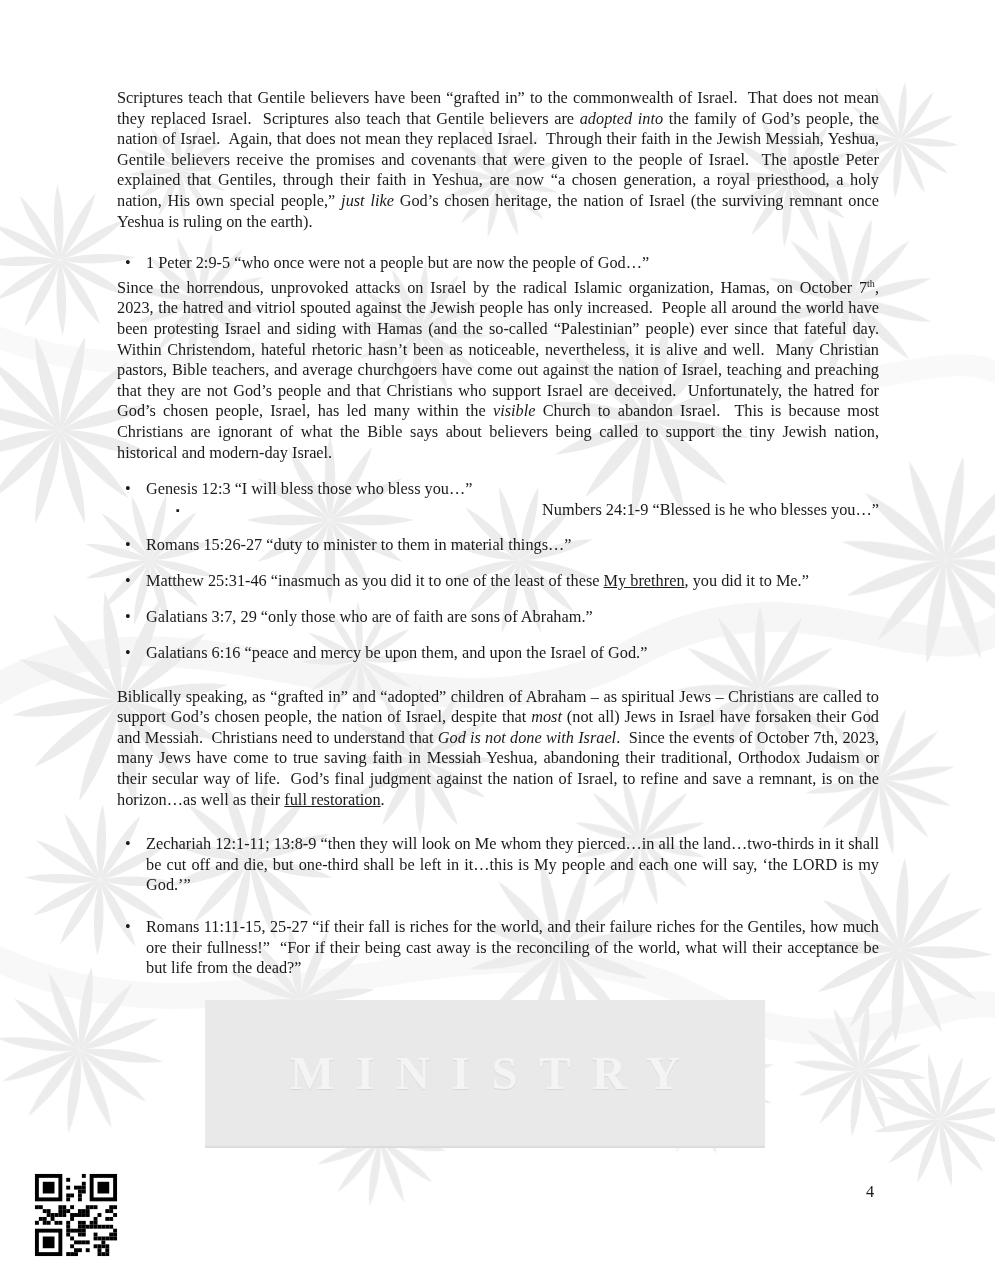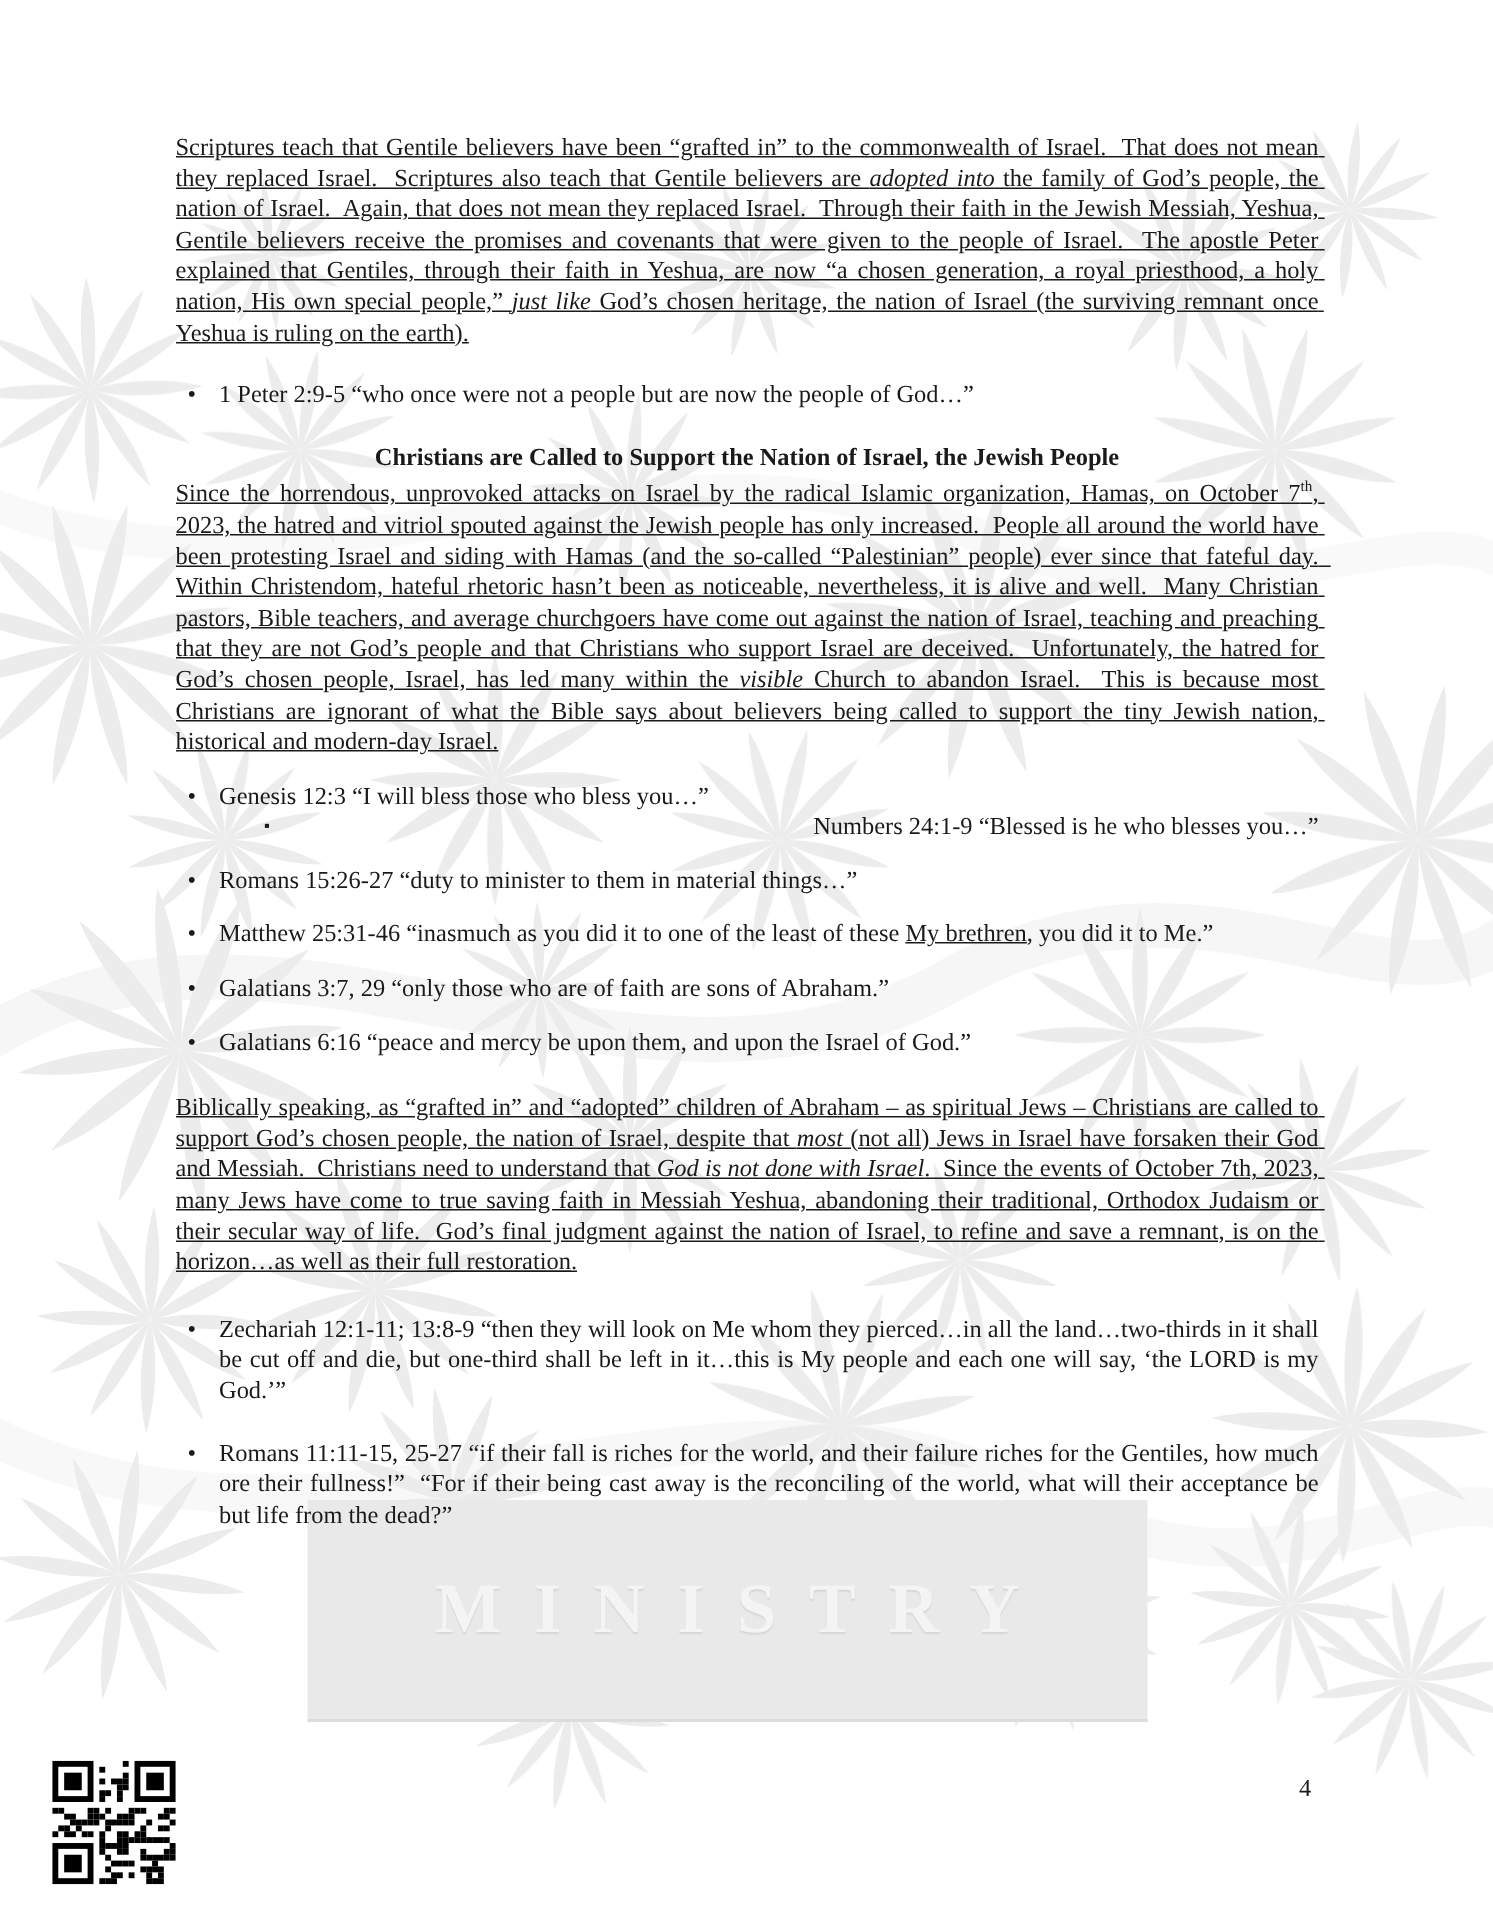--- a/index.html
+++ b/index.html
@@ -27,21 +27,20 @@
   }
   
   .content{
     position:absolute;left:117px;top:88px;width:762px;z-index:2;
     font-size:16.3px;line-height:20.6px;
   }
   .para{
     text-align:justify;
     white-space:pre-wrap;
     margin:0;
-    text-decoration:underline;
   }
   .heading{
     text-align:center;font-weight:bold;margin:21px 0 0 0;
   }
   .bullet{display:flex;margin:0;}
   .bullet .marker{flex:none;width:21px;margin-left:8px;}
   .bullet .btext{flex:1;text-align:justify;white-space:pre-wrap;}
   .subbullet{display:flex;margin:0;}
   .subbullet .marker{flex:none;width:29px;margin-left:59px;font-size:11px;line-height:20.6px;}
   .subbullet .btext{flex:1;text-align:right;white-space:pre-wrap;}
@@ -121,21 +120,20 @@
 
   <div class="content">
 
     <p class="para"><span>Scriptures teach that Gentile believers have been “grafted in” to the commonwealth of Israel.  That does not mean they replaced Israel.  Scriptures also teach that Gentile believers are </span><span class="seg-i">adopted into</span><span> the family of God’s people, the nation of Israel.  Again, that does not mean they replaced Israel.  Through their faith in the Jewish Messiah, Yeshua, Gentile believers receive the promises and covenants that were given to the people of Israel.  The apostle Peter explained that Gentiles, through their faith in Yeshua, are now “a chosen generation, a royal priesthood, a holy nation, His own special people,” </span><span class="seg-i">just like</span><span> God’s chosen heritage, the nation of Israel (the surviving remnant once Yeshua is ruling on the earth).</span></p>
 
     <div class="bullet mt21">
       <span class="marker">•</span>
       <span class="btext"><span>1 Peter 2:9-5 “who once were not a people but are now the people of God…”</span></span>
     </div>
 
-    <p class="heading">Christians are Called to Support the Nation of Israel, the Jewish People</p>
 
     <p class="para mt20"><span>Since the horrendous, unprovoked attacks on Israel by the radical Islamic organization, Hamas, on October 7</span><span class="seg-sup">th</span><span>, 2023, the hatred and vitriol spouted against the Jewish people has only increased.  People all around the world have been protesting Israel and siding with Hamas (and the so-called “Palestinian” people) ever since that fateful day.  Within Christendom, hateful rhetoric hasn’t been as noticeable, nevertheless, it is alive and well.  Many Christian pastors, Bible teachers, and average churchgoers have come out against the nation of Israel, teaching and preaching that they are not God’s people and that Christians who support Israel are deceived.  Unfortunately, the hatred for God’s chosen people, Israel, has led many within the </span><span class="seg-i">visible</span><span> Church to abandon Israel.  This is because most Christians are ignorant of what the Bible says about believers being called to support the tiny Jewish nation, historical and modern-day Israel.</span></p>
 
     <div class="bullet mt16">
       <span class="marker">•</span>
       <span class="btext"><span>Genesis 12:3 “I will bless those who bless you…”</span></span>
     </div>
     <div class="subbullet">
       <span class="marker">▪</span>
       <span class="btext"><span>Numbers 24:1-9 “Blessed is he who blesses you…”</span></span>

